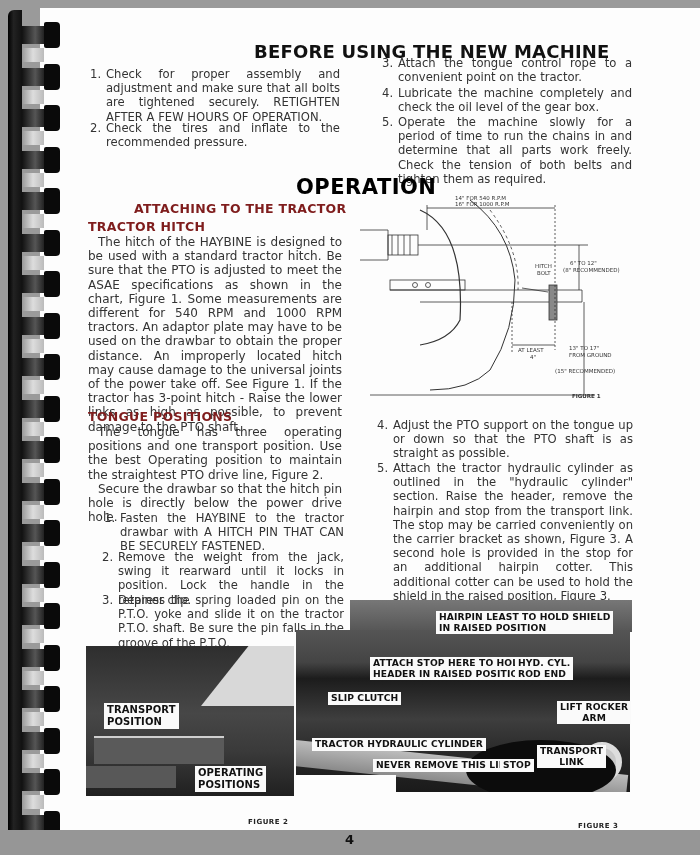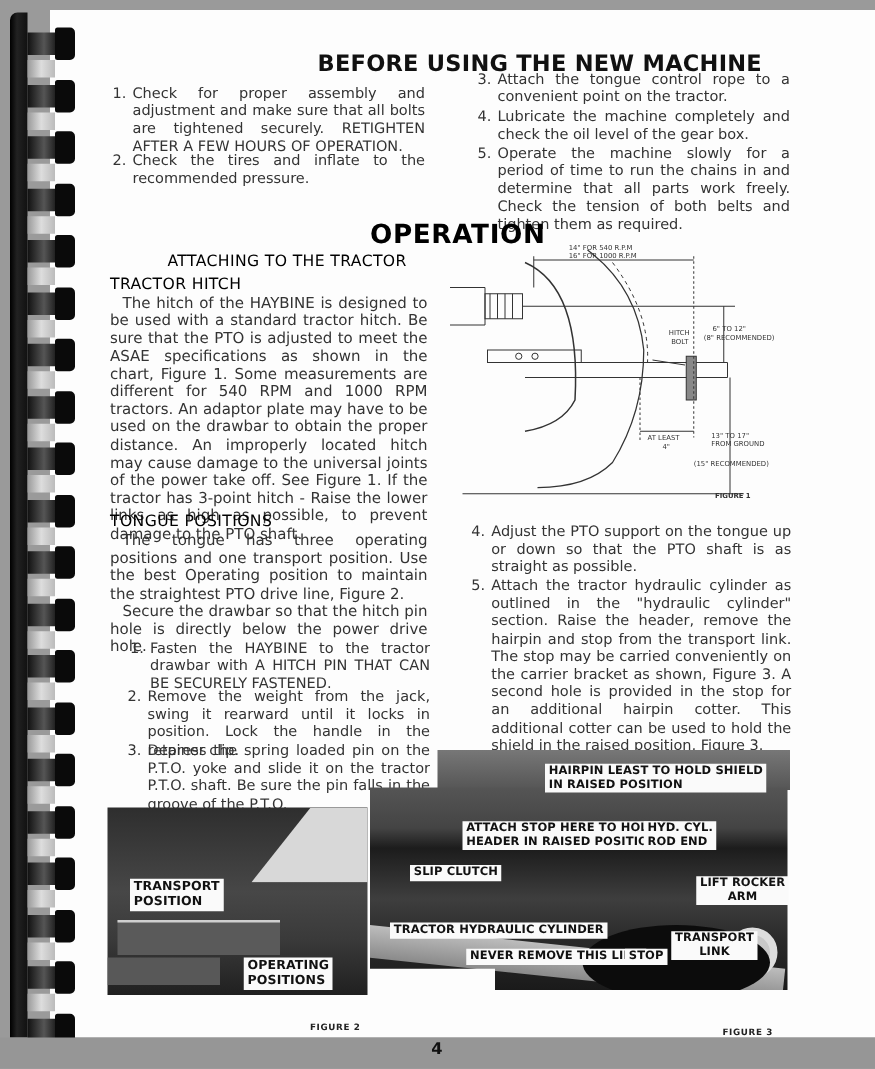--- a/index.html
+++ b/index.html
@@ -12,21 +12,21 @@
   .ring { position: absolute; left: 22px; width: 38px; height: 26px; }
   .ring .a { position:absolute; left:0; top:4px; width:22px; height:18px; background: linear-gradient(90deg,#111,#555 60%,#222); }
   .ring .b { position:absolute; left:22px; top:0; width:16px; height:26px; background:#0a0a0a; border-radius: 2px 4px 4px 2px; }
   .ring .c { position:absolute; left:0; top:26px; width:22px; height:14px; background: linear-gradient(90deg,#999,#ddd 50%,#bbb); }
 
   .bottom-band { position: absolute; left: 0; top: 830px; width: 700px; height: 25px; background: #969696; }
 
   .t { position: absolute; font-size: 12px; line-height: 14.2px; color: #333; text-align: justify; }
   .h-main { position: absolute; left: 254px; top: 41px; font-weight: bold; font-size: 18px; letter-spacing: 0.2px; color: #111; }
   .h-op { position: absolute; left: 296px; top: 175px; font-weight: bold; font-size: 21px; letter-spacing: 0.5px; color: #000; }
-  .h-sec { position: absolute; font-weight: normal; font-size: 12.5px; color: #000000; letter-spacing: 0.3px; }
+  .h-sec { position: absolute; font-weight: bold; font-size: 12.5px; color: #7f1d1d; letter-spacing: 0.3px; }
 
   .li { position: absolute; font-size: 11.6px; line-height: 14.2px; color: #333; }
   .li .num { position: absolute; left: 0; top: 0; }
   .li .txt { position: absolute; left: 16px; top: 0; text-align: justify; }
 
   .fig1 { position: absolute; left: 350px; top: 190px; width: 300px; height: 220px; }
   .fig1 text { font-family: "DejaVu Sans", sans-serif; font-size: 5.5px; fill: #333; }
 
   .photo { position: absolute; background: #3a3a3a; overflow: hidden; }
   .photo2 { left: 86px; top: 646px; width: 208px; height: 150px; background: linear-gradient(180deg,#2e2e2e 0%,#474747 45%,#3a3a3a 70%,#202020 100%); }

